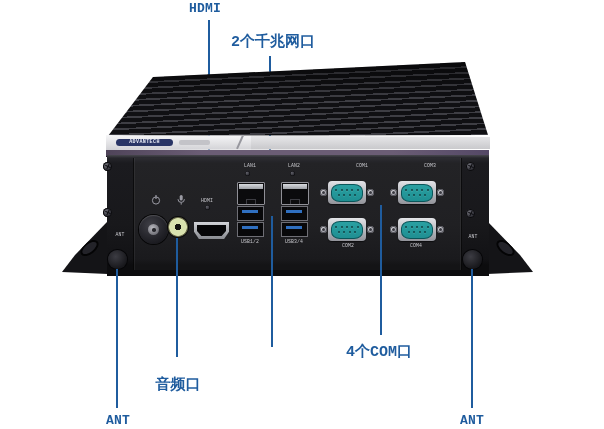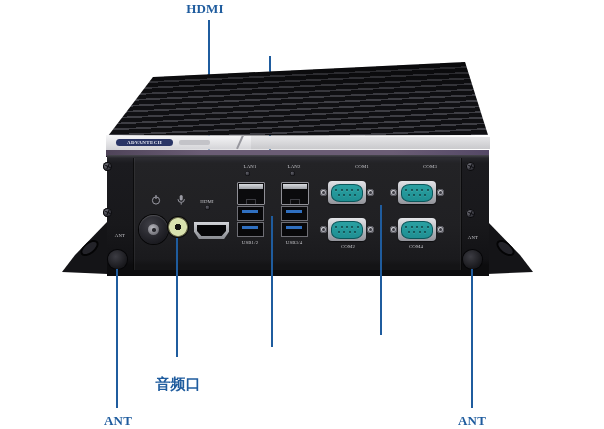--- a/index.html
+++ b/index.html
@@ -1,17 +1,17 @@
 <!DOCTYPE html>
 <html style="--callout-blue: #1f5c9e; --com-teal: #1f8f92; --usb-blue: #2f6fc0; --band-purple: #6b5d75; --audio-jack: #d9e2ae;"><head>
 <meta charset="utf-8">
 <style>
   html,body{margin:0;padding:0;background:#fff;}
   #stage{position:relative;width:572px;height:429px;background:#fff;overflow:hidden;
-         font-family:Liberation Serif, serif;}
+         font-family:Liberation Mono, monospace;}
   
   .callout-label{position:absolute;color:var(--callout-blue,#1f5c9e);font-weight:600;
                  text-align:center;transform:translateX(-50%);white-space:nowrap;}
   .cl-en{font-size:13px;letter-spacing:.2px;}
   .cl-zh{font-size:15px;}
   .callout-line{position:absolute;width:2px;background:var(--callout-blue,#1f5c9e);}
   
   .heatsink{position:absolute;left:100px;top:55px;width:392px;height:82px;
     clip-path:polygon(53px 22px,365px 7px,388px 80px,8px 81px);
     background:
@@ -97,20 +97,21 @@
   .pin-row{display:flex;justify-content:center;gap:3.2px;margin:1.1px 0;}
   .pin{width:2.2px;height:2.2px;border-radius:50%;background:#083e40;box-shadow:0 .6px 0 rgba(255,255,255,.28);}
 </style>
 </head>
 <body>
 
 <div id="stage">
 
   <div class="callout-label cl-en" style="left:205px;top:1px;">HDMI</div>
   <div class="callout-line" style="left:208px;top:20px;height:198px;"></div>
+  <div class="callout-label cl-zh" style="left:273px;top:32px;">2个千兆网口</div>
   <div class="callout-line" style="left:269px;top:56px;height:130px;"></div>
 
   <div class="wing left">
     <div class="wing-hole"></div>
   </div>
   <div class="wing right">
     <div class="wing-hole"></div>
   </div>
 
   <div class="heatsink"></div>
@@ -254,17 +255,18 @@
 
   <div class="callout-line" style="left:116px;top:269px;height:139px;"></div>
   <div class="callout-label cl-en" style="left:118px;top:413px;">ANT</div>
 
   <div class="callout-line" style="left:176px;top:238px;height:119px;"></div>
   <div class="callout-label cl-zh" style="left:178px;top:375px;">音频口</div>
 
   <div class="callout-line" style="left:271px;top:216px;height:131px;"></div>
 
   <div class="callout-line" style="left:380px;top:205px;height:130px;"></div>
+  <div class="callout-label cl-zh" style="left:379px;top:342px;">4个COM口</div>
 
   <div class="callout-line" style="left:471px;top:269px;height:139px;"></div>
   <div class="callout-label cl-en" style="left:472px;top:413px;">ANT</div>
 
 </div>
 
 </body></html>

